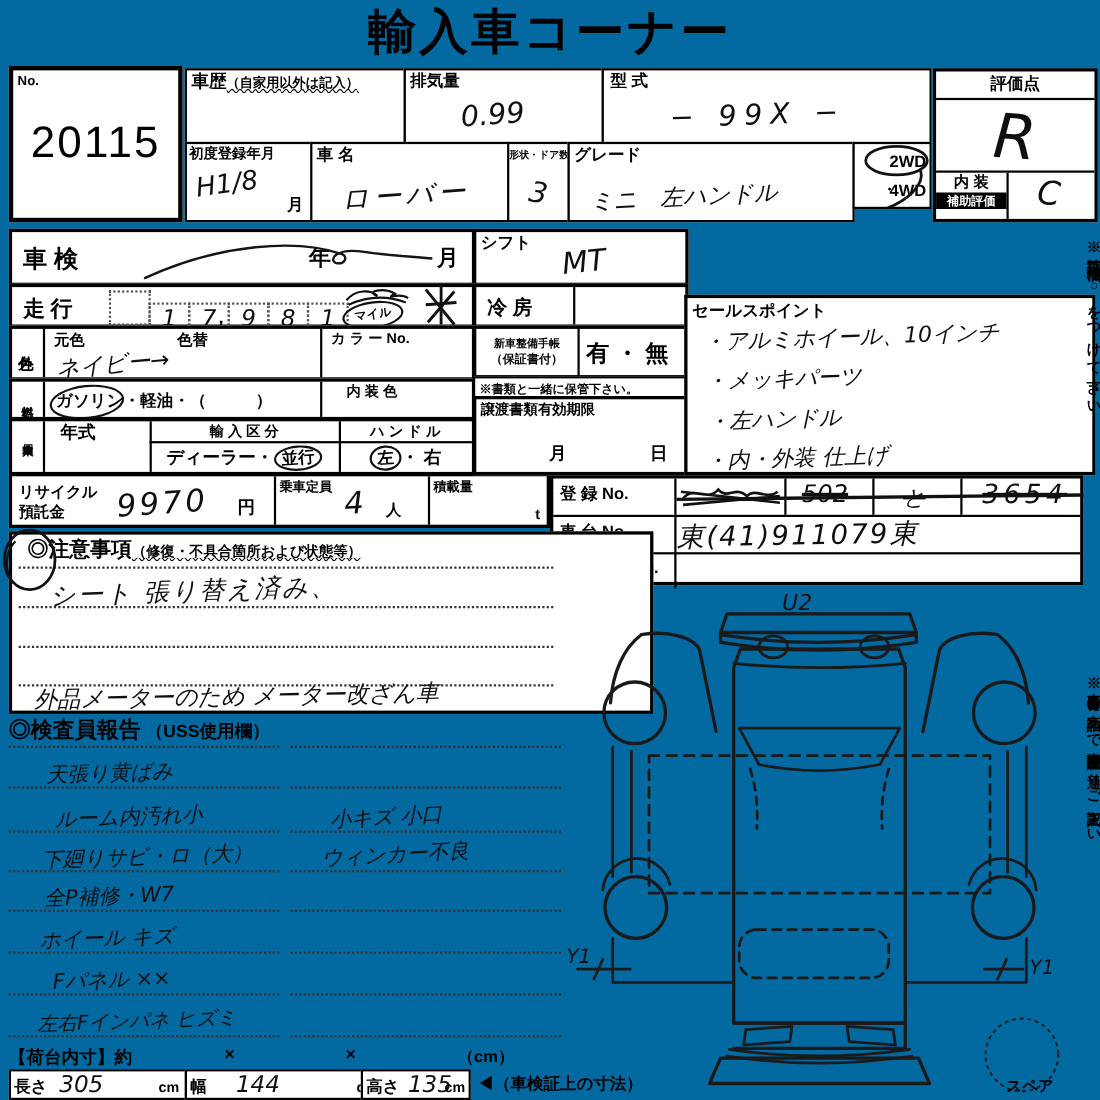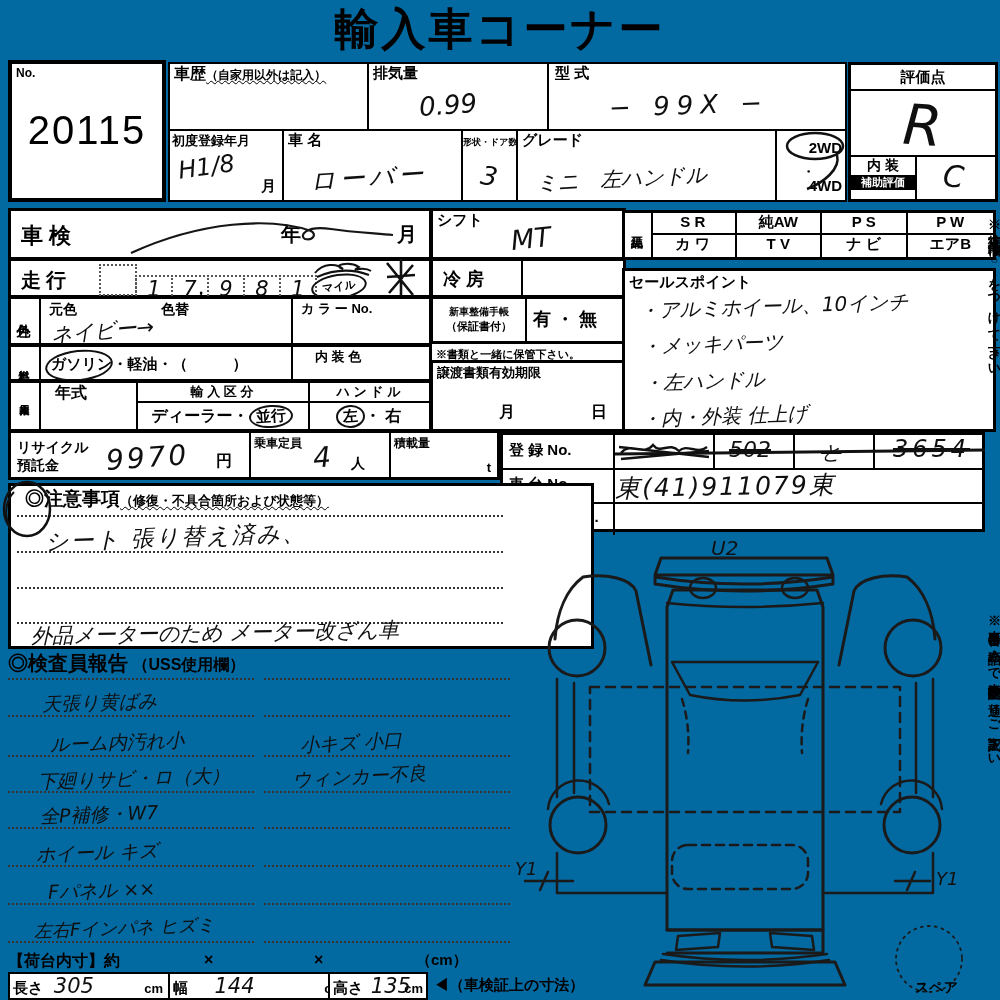--- a/index.html
+++ b/index.html
@@ -49,21 +49,21 @@
     <div class="abs hw" style="left:26px;top:30px;font-size:25px;letter-spacing:4px;transform:rotate(-4deg)">ローバー</div>
   </div>
   <div class="cell" style="left:461px;top:129px;width:57px;height:73px">
     <span class="lb" style="font-size:9px;white-space:nowrap">形状・ドア数</span>
     <div class="abs hw" style="left:18px;top:30px;font-size:26px;transform:rotate(10deg)">3</div>
   </div>
   <div class="cell" style="left:516px;top:129px;width:261px;height:73px">
     <span class="lb" style="font-size:15px;margin-left:4px">グレード</span>
     <div class="abs hw" style="left:18px;top:34px;font-size:21px;transform:rotate(-3deg);white-space:nowrap">ミニ　左ハンドル</div>
   </div>
-  <div class="cell" style="left:775px;top:129px;width:72px;height:73px">
+  <div class="cell" style="left:775px;top:129px;width:72px;height:61px">
     <span class="abs lb" style="right:3px;top:8px;font-size:15px">2WD</span>
     <span class="abs lb" style="right:30px;top:32px;font-size:13px">・</span>
     <span class="abs lb" style="right:3px;bottom:6px;font-size:15px">4WD</span>
     <svg class="abs" width="72" height="73" style="left:0;top:0">
       <ellipse cx="38" cy="15" rx="28" ry="13" fill="none" stroke="#111" stroke-width="2.5"></ellipse>
       <path d="M60,24 C64,38 46,52 30,58" fill="none" stroke="#111" stroke-width="2.5"></path>
     </svg>
   </div>
 
   <div class="cell" style="left:848px;top:62px;width:150px;height:140px;border-width:3.5px">
@@ -171,46 +171,31 @@
   <div class="cell" style="left:430px;top:258px;width:196px;height:40px;border-width:3px">
     <div class="abs" style="left:0;top:0;width:88px;height:100%;border-right:2.5px solid #000">
       <span class="lb" style="font-size:18px;margin:6px 0 0 10px;display:inline-block">冷 房</span>
     </div>
   </div>
   <div class="cell" style="left:430px;top:296px;width:196px;height:48px;border-width:3px">
     <div class="abs" style="left:0;top:0;width:92px;height:100%;border-right:2.5px solid #000;text-align:center">
       <div class="lb" style="font-size:10px;margin-top:6px">新車整備手帳</div>
       <div class="lb" style="font-size:11px">（保証書付）</div>
     </div>
-    <div class="abs lb" style="left:100px;top:8px;font-size:18px">有 ・ 無</div>
+    <div class="abs lb" style="left:100px;top:8px;font-size:21px">有 ・ 無</div>
   </div>
   <div class="cell" style="left:430px;top:342px;width:196px;height:20px;border-width:2.5px">
     <span class="lb" style="font-size:11px;margin-left:4px;white-space:nowrap">※書類と一緒に保管下さい。</span>
   </div>
   <div class="cell" style="left:430px;top:360px;width:196px;height:72px;border-width:3px">
     <span class="lb" style="font-size:13px;margin-left:4px">譲渡書類有効期限</span>
     <span class="abs lb" style="left:66px;bottom:6px;font-size:16px">月</span>
     <span class="abs lb" style="right:16px;bottom:6px;font-size:16px">日</span>
   </div>
 
-  <div class="cell" style="left:622px;top:210px;width:374px;height:50px;border-width:3px">
-    <div class="abs" style="left:0;top:0;width:26px;height:100%;border-right:2.5px solid #000">
-      <span class="vt" style="font-size:12px;margin:1px 0 0 6px">純正品</span>
-    </div>
-    <div class="abs" style="left:26px;top:0;right:0;height:100%;display:grid;grid-template-columns:1fr 1fr 1fr 1fr;grid-template-rows:1fr 1fr">
-      <div class="lb" style="border-right:2px solid #000;border-bottom:2px solid #000;text-align:center;font-size:15px">S R</div>
-      <div class="lb" style="border-right:2px solid #000;border-bottom:2px solid #000;text-align:center;font-size:15px">純AW</div>
-      <div class="lb" style="border-right:2px solid #000;border-bottom:2px solid #000;text-align:center;font-size:15px">P S</div>
-      <div class="lb" style="border-bottom:2px solid #000;text-align:center;font-size:15px">P W</div>
-      <div class="lb" style="border-right:2px solid #000;text-align:center;font-size:15px">カ ワ</div>
-      <div class="lb" style="border-right:2px solid #000;text-align:center;font-size:15px">T V</div>
-      <div class="lb" style="border-right:2px solid #000;text-align:center;font-size:15px">ナ ビ</div>
-      <div class="lb" style="text-align:center;font-size:15px">エアB</div>
-    </div>
-  </div>
 
   <div class="cell" style="left:622px;top:268px;width:374px;height:164px;border-width:3px">
     <div class="lb" style="font-size:15px;margin:2px 12px 0 4px">セールスポイント</div>
     <div class="abs hw" style="left:14px;top:22px;font-size:20px;transform:rotate(-2deg)">・<span>アルミホイール、10インチ</span></div>
     <div class="abs hw" style="left:16px;top:60px;font-size:20px;transform:rotate(-2deg)">・<span>メッキパーツ</span></div>
     <div class="abs hw" style="left:18px;top:97px;font-size:20px;transform:rotate(-2deg)">・<span>左ハンドル</span></div>
     <div class="abs hw" style="left:16px;top:132px;font-size:20px;transform:rotate(-2deg)">・<span>内・外装 仕上げ</span></div>
   </div>
 
   <div class="cell" style="left:500px;top:432px;width:485px;height:100px;border-width:3px">

